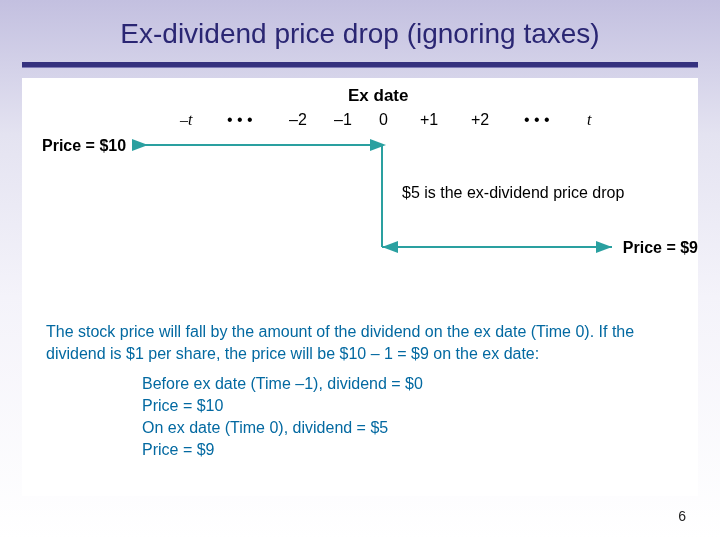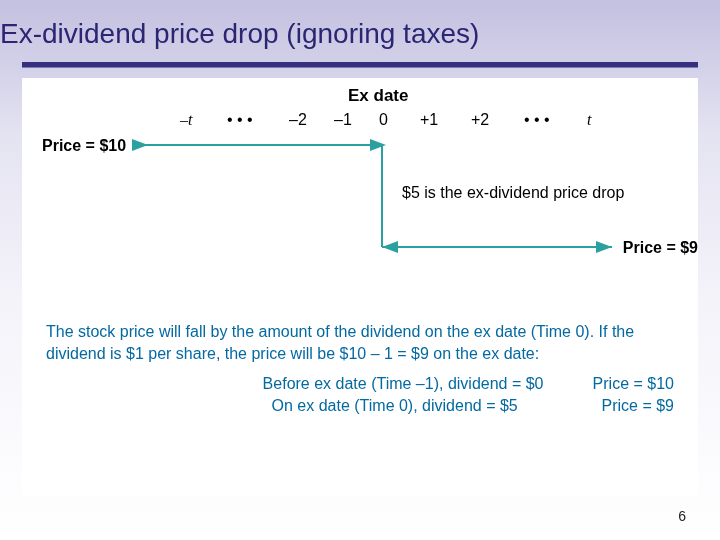--- a/index.html
+++ b/index.html
@@ -15,21 +15,21 @@
     height: 540px;
     background: linear-gradient(180deg, #c3c0e0 0%, #e4e3f1 25%, #f4f3fa 55%, #ffffff 100%);
     position: relative;
     box-sizing: border-box;
   }
   .title {
     position: absolute;
     top: 18px;
     left: 0;
     width: 100%;
-    text-align: left;
+    text-align: center;
     font-size: 28px;
     font-weight: 400;
     color: #2a2673;
   }
   .title-underline {
     position: absolute;
     top: 62px;
     left: 22px;
     width: 676px;
     height: 5px;
@@ -109,21 +109,22 @@
     font-size: 16px;
     line-height: 1.38;
     color: #0369a1;
   }
   .textblock .indented-rows {
     margin-top: 8px;
     margin-left: 96px;
   }
   .row {
     display: flex;
-    justify-content: flex-end;
+    justify-content: space-between;
+    flex-direction: column;
   }
   .row .lhs { width: 330px; }
   .row .rhs { }
 </style>
 </head>
 <body>
 
 <div class="slide">
   <div class="title">Ex-dividend price drop (ignoring taxes)</div>
   <div class="title-underline"></div>

